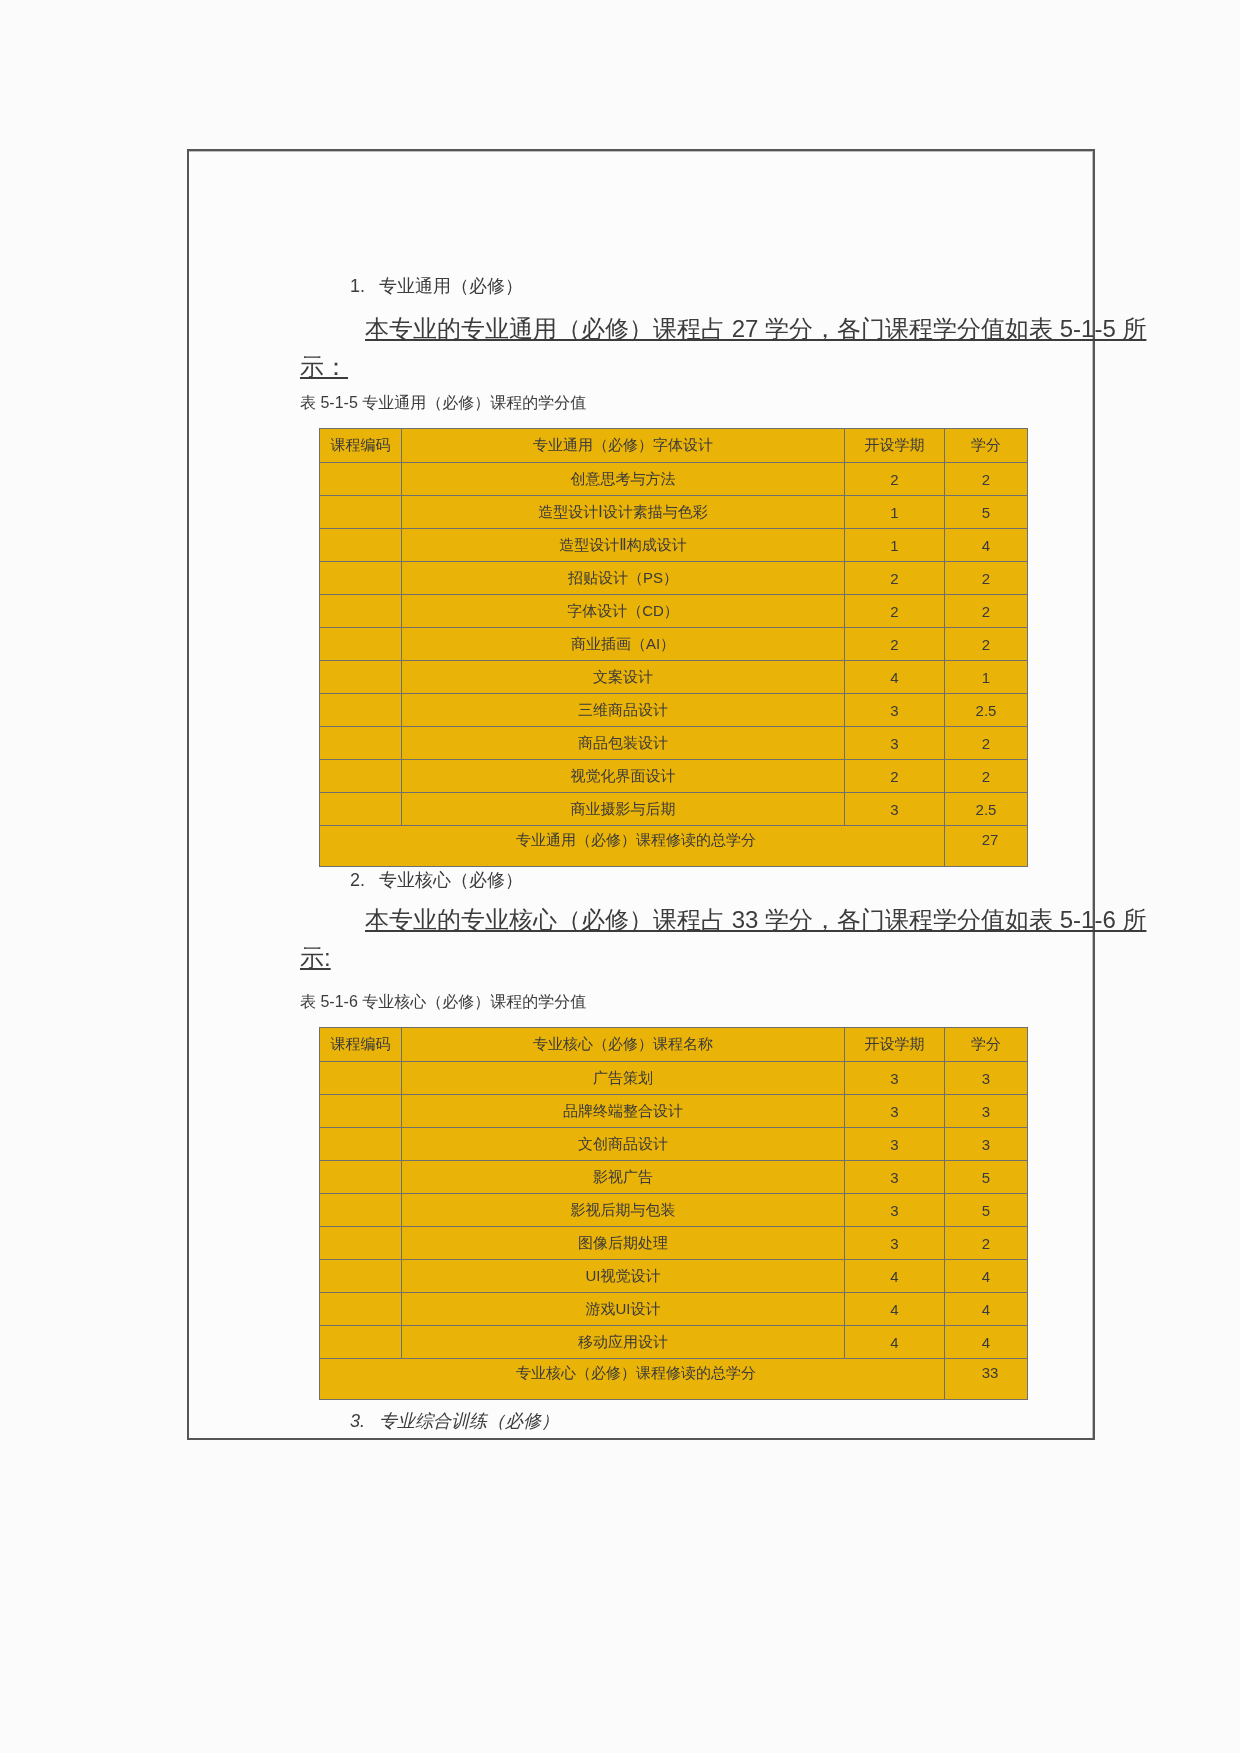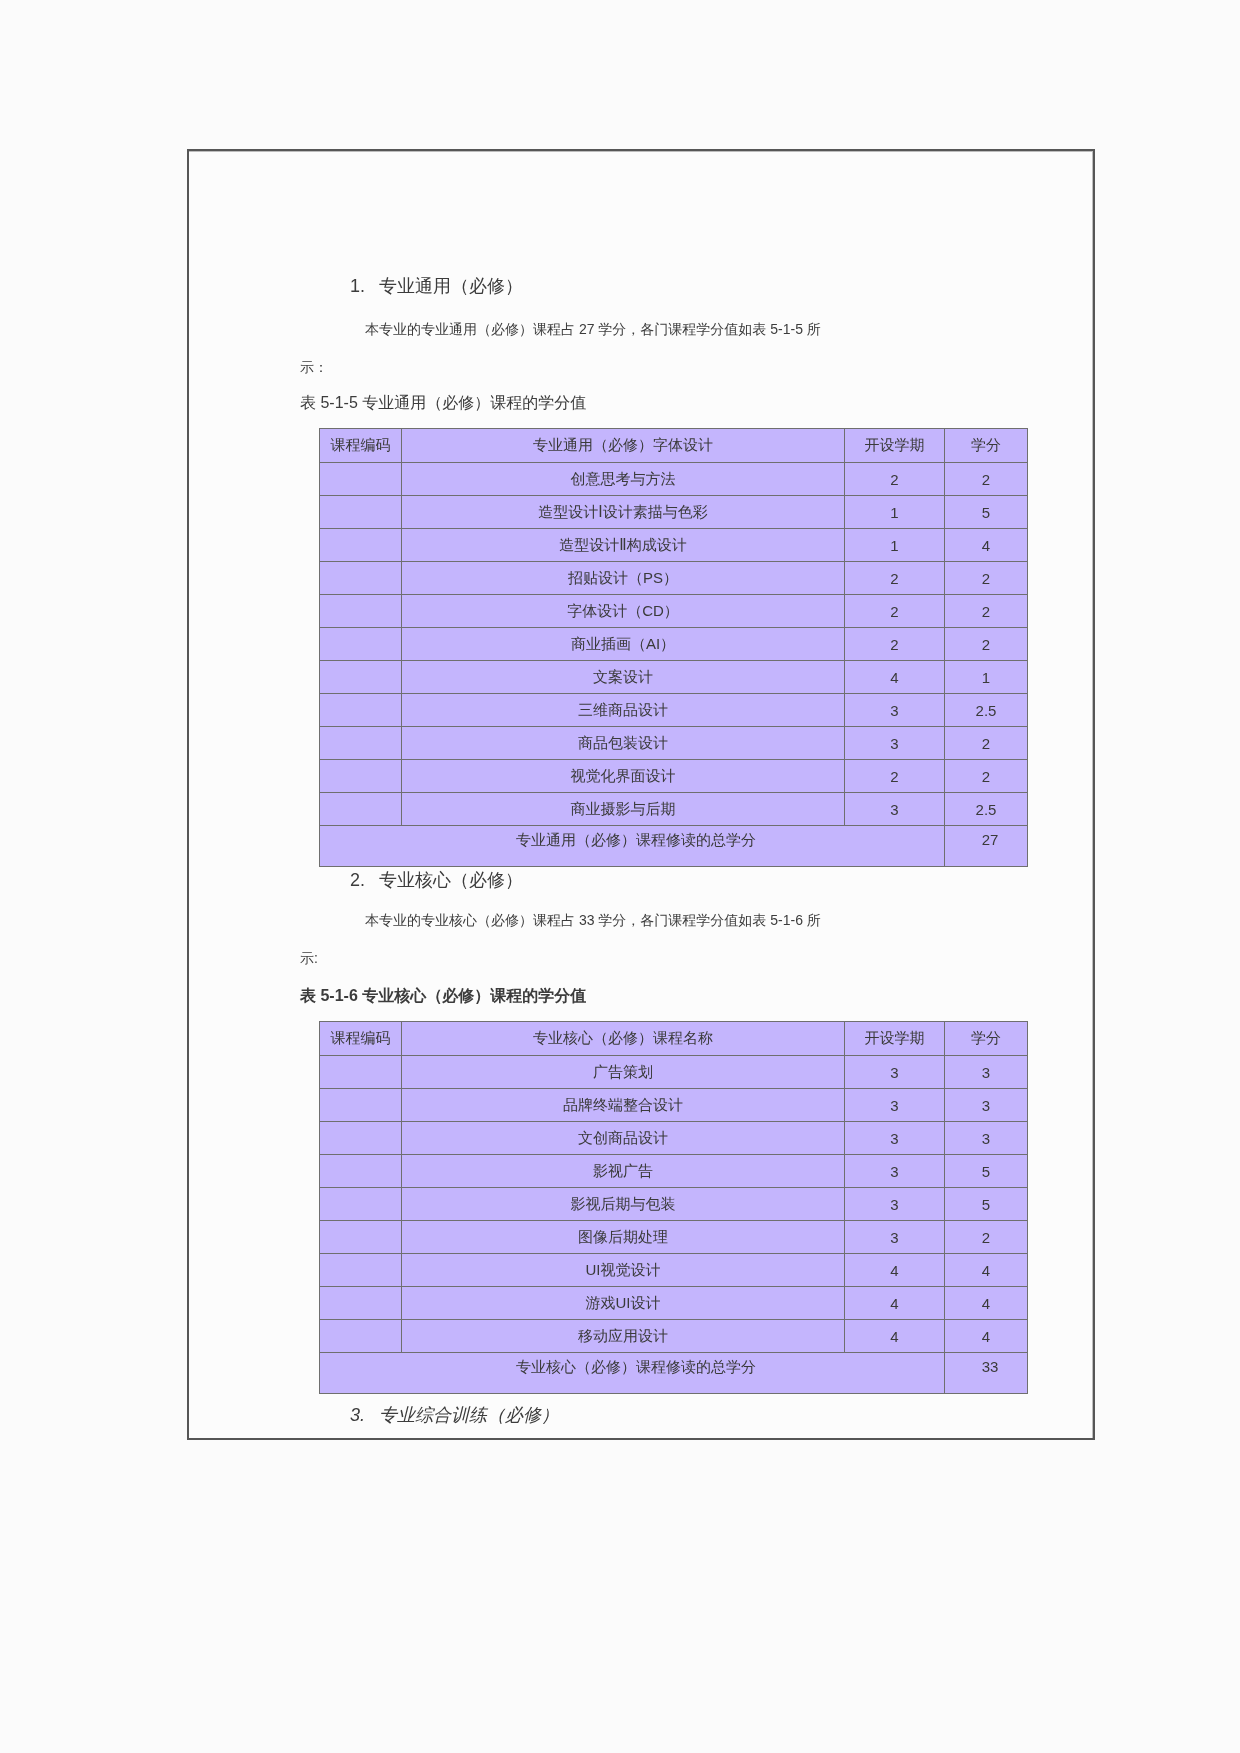--- a/index.html
+++ b/index.html
@@ -29,40 +29,41 @@
     color: #3c3c3c;
   }
   .heading {
     font-size: 18px;
     line-height: 26px;
     margin-left: 50px;
     white-space: nowrap;
   }
   .heading .num { margin-right: 14px; }
   .para {
-    font-size: 14px;
+    font-size: 24px;
     line-height: 38px;
     margin-top: 11px;
+    text-decoration: underline;
   }
   .para .line { display: block; white-space: nowrap; }
   .para .line.indent { text-indent: 65px; }
   .caption {
     margin-top: 6px;
     width: 655px;
     text-align: left;
     font-size: 16px;
     line-height: 22px;
     white-space: nowrap;
   }
   table.credits {
     margin: 14px 0 0 19px;
     border-collapse: collapse;
     table-layout: fixed;
     width: 708px;
-    background: #c4b5fd;
+    background: #eab308;
   }
   table.credits th, table.credits td {
     border: 1px solid #6f6f6f;
     font-size: 15px;
     font-weight: normal;
     color: #3a3a3a;
     text-align: center;
     vertical-align: middle;
     padding: 0;
     height: 32px;
@@ -70,21 +71,21 @@
     white-space: nowrap;
   }
   table.credits th { height: 33px; }
   table.credits tr.total-row td { height: 35px; vertical-align: top; padding-top: 5px; padding-left: 8px; }
   .col-code     { width: 82px; }
   .col-name     { width: 443px; }
   .col-semester { width: 100px; }
   .col-credits  { width: 83px; }
   .mt-h2 { }
   .mt-p2 { margin-top: 8px; }
-  .mt-c2 { margin-top: 8px; font-weight: bold; }
+  .mt-c2 { margin-top: 14px; }
   .mt-t2 { margin-top: 10px; }
   .mt-h3 { margin-top: 8px; font-style: italic; }
 </style>
 </head>
 <body>
 
 <div class="page">
   <div class="content">
 
     <div class="heading">

